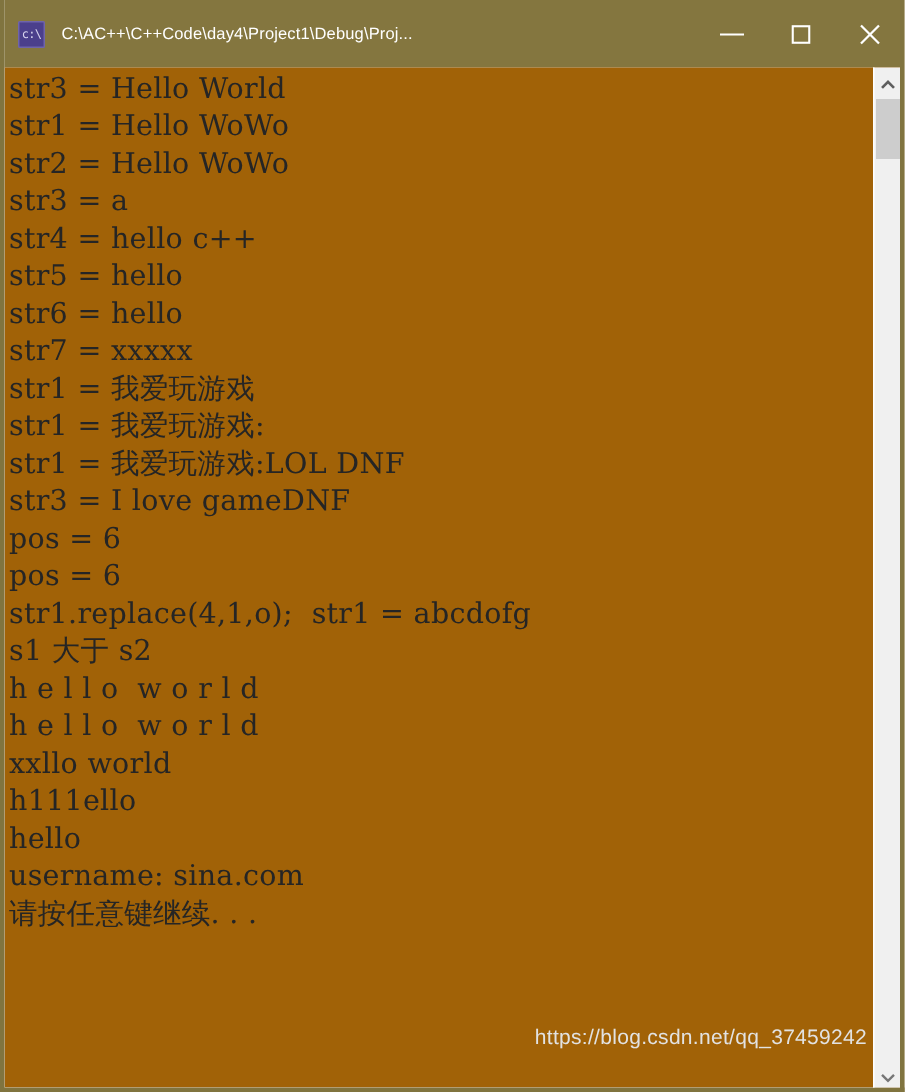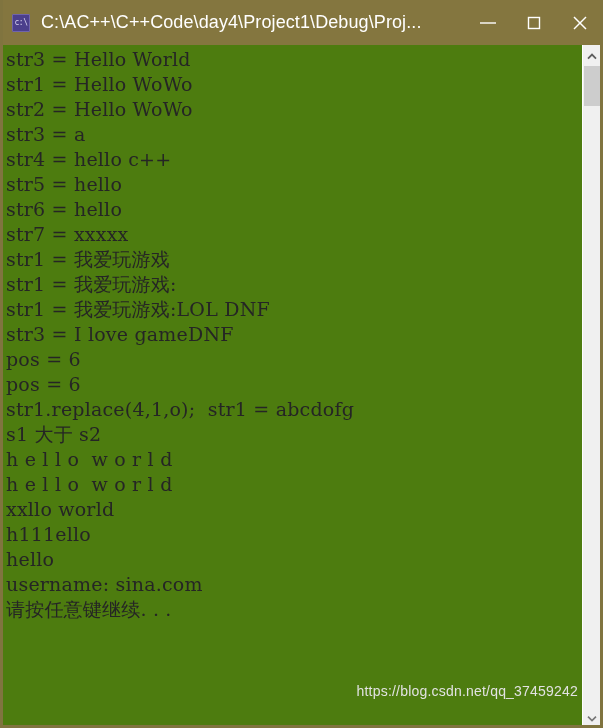--- a/index.html
+++ b/index.html
@@ -58,21 +58,21 @@
     line-height: 8px;
     color: #d8d4ef;
     letter-spacing: -0.5px;
     transform: translateY(0px);
   }
 
   #title-text {
     margin-left: 11px;
     color: #ffffff;
     font-family: "Liberation Sans", sans-serif;
-    font-size: 18px;
+    font-size: 11px;
     letter-spacing: 0.1px;
     white-space: nowrap;
     overflow: hidden;
   }
 
   #window-controls {
     position: absolute;
     right: 0;
     top: 0;
     height: 45px;
@@ -89,21 +89,21 @@
   }
   .win-btn svg { display: block; }
 
   
   #console-body {
     position: absolute;
     left: 0;
     top: 45px;
     right: 0;
     bottom: 0;
-    background: #4d7c0f;
+    background: #a16207;
   }
 
   #console-text {
     position: absolute;
     left: 3px;
     top: 2px;
     width: 572px;
     font-family: "DejaVu Serif", "Liberation Serif", serif;
     font-size: 19px;
     line-height: 25px;

